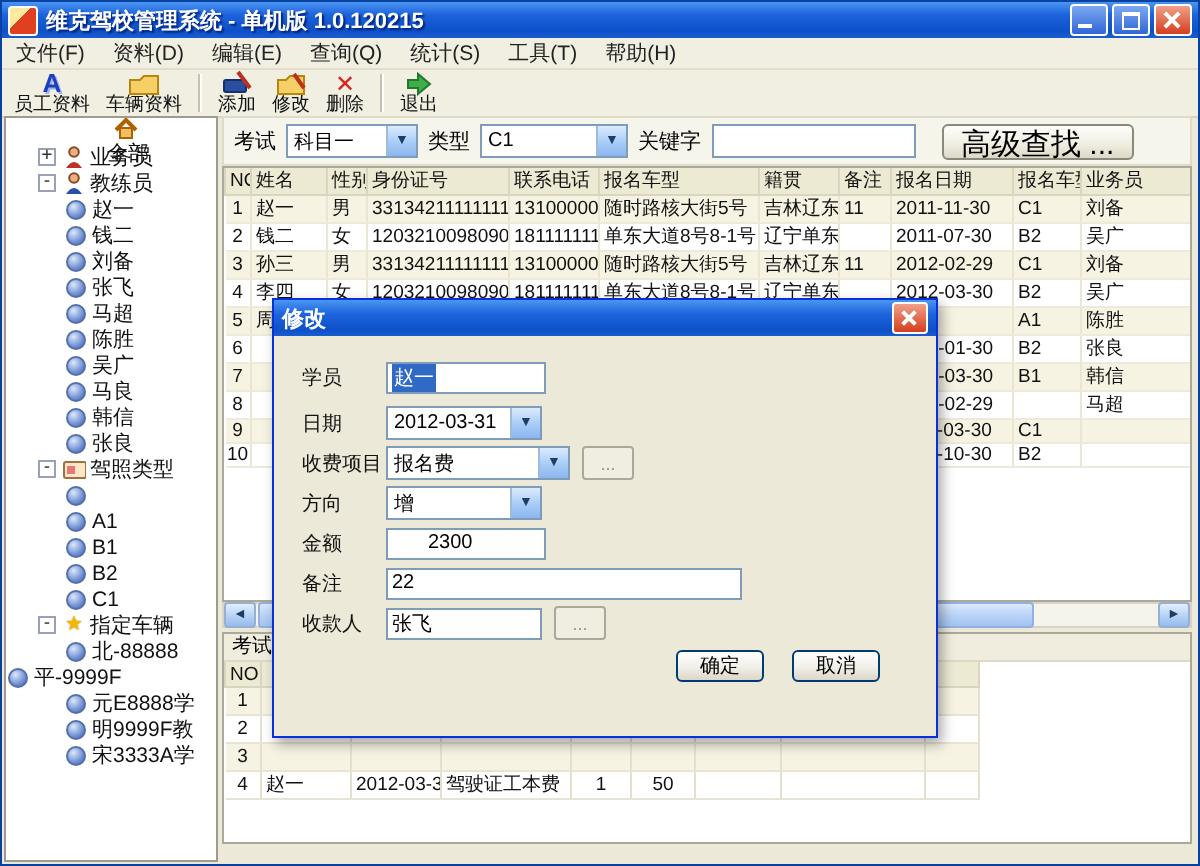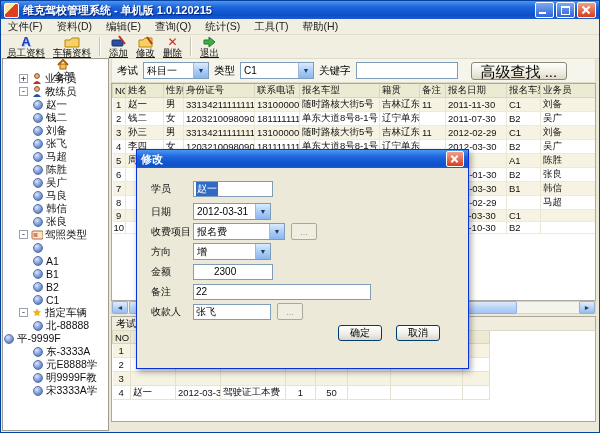--- a/index.html
+++ b/index.html
@@ -22,21 +22,21 @@
   .win-btn .g-x1{transform:rotate(45deg);} .win-btn .g-x2{transform:rotate(-45deg);}
 
   
   .menubar{height:15px;background:#F1EEE2;border-bottom:1px solid #E2DECB;display:flex;align-items:center;font-size:10.5px;color:#222;}
   .menu-item{padding:0 7px;}
 
   
   .toolbar{height:23px;background:#F1EEE2;border-bottom:1px solid #D8D4C4;display:flex;align-items:stretch;padding:0 2px;}
   .tool-btn{display:flex;flex-direction:column;align-items:center;justify-content:flex-start;padding:0 4px;font-size:9.5px;color:#111;}
   .tool-icon{height:13px;display:flex;align-items:center;justify-content:center;}
-  .tool-label{line-height:10px;text-decoration:underline;}
+  .tool-label{line-height:10px;}
   .tool-sep{width:1px;background:#C6C2AE;border-right:1px solid #FFFFFF;margin:2px 4px;}
   .a-glyph{color:#1B3FBF;font-weight:bold;font-size:13px;line-height:13px;text-shadow:1px 1px 0 #9FB4E8;}
   .x-glyph{color:var(--delete-red,#D9251C);font-weight:bold;font-size:12px;line-height:12px;}
 
   
   .content{position:absolute;top:57px;left:1px;right:1px;bottom:1px;display:flex;}
   .sidebar{width:105px;flex:none;background:#fff;border:1px solid #9E9C8E;overflow:hidden;font-size:10.5px;}
   .tree-row{display:flex;align-items:center;height:13px;white-space:nowrap;color:#111;}
   .expander{flex:none;width:9px;height:9px;box-sizing:border-box;border:1px solid #9AA0B5;background:#fff;
     font-size:9px;line-height:7px;text-align:center;margin-right:3px;color:#333;font-family:"DejaVu Sans Mono",monospace;}
@@ -321,26 +321,20 @@
           <span class="tree-ico">
             <span class="ball"></span>
           </span>
           <span>北-88888</span>
         </div>
         <div class="tree-row" style="">
           <span class="tree-ico">
             <span class="ball"></span>
           </span>
           <span>平-9999F</span>
-        </div>
-        <div class="tree-row" style="padding-left: 29px;">
-          <span class="tree-ico">
-            <span class="ball"></span>
-          </span>
-          <span>东-3333A</span>
         </div>
         <div class="tree-row" style="padding-left: 29px;">
           <span class="tree-ico">
             <span class="ball"></span>
           </span>
           <span>元E8888学</span>
         </div>
         <div class="tree-row" style="padding-left: 29px;">
           <span class="tree-ico">
             <span class="ball"></span>

